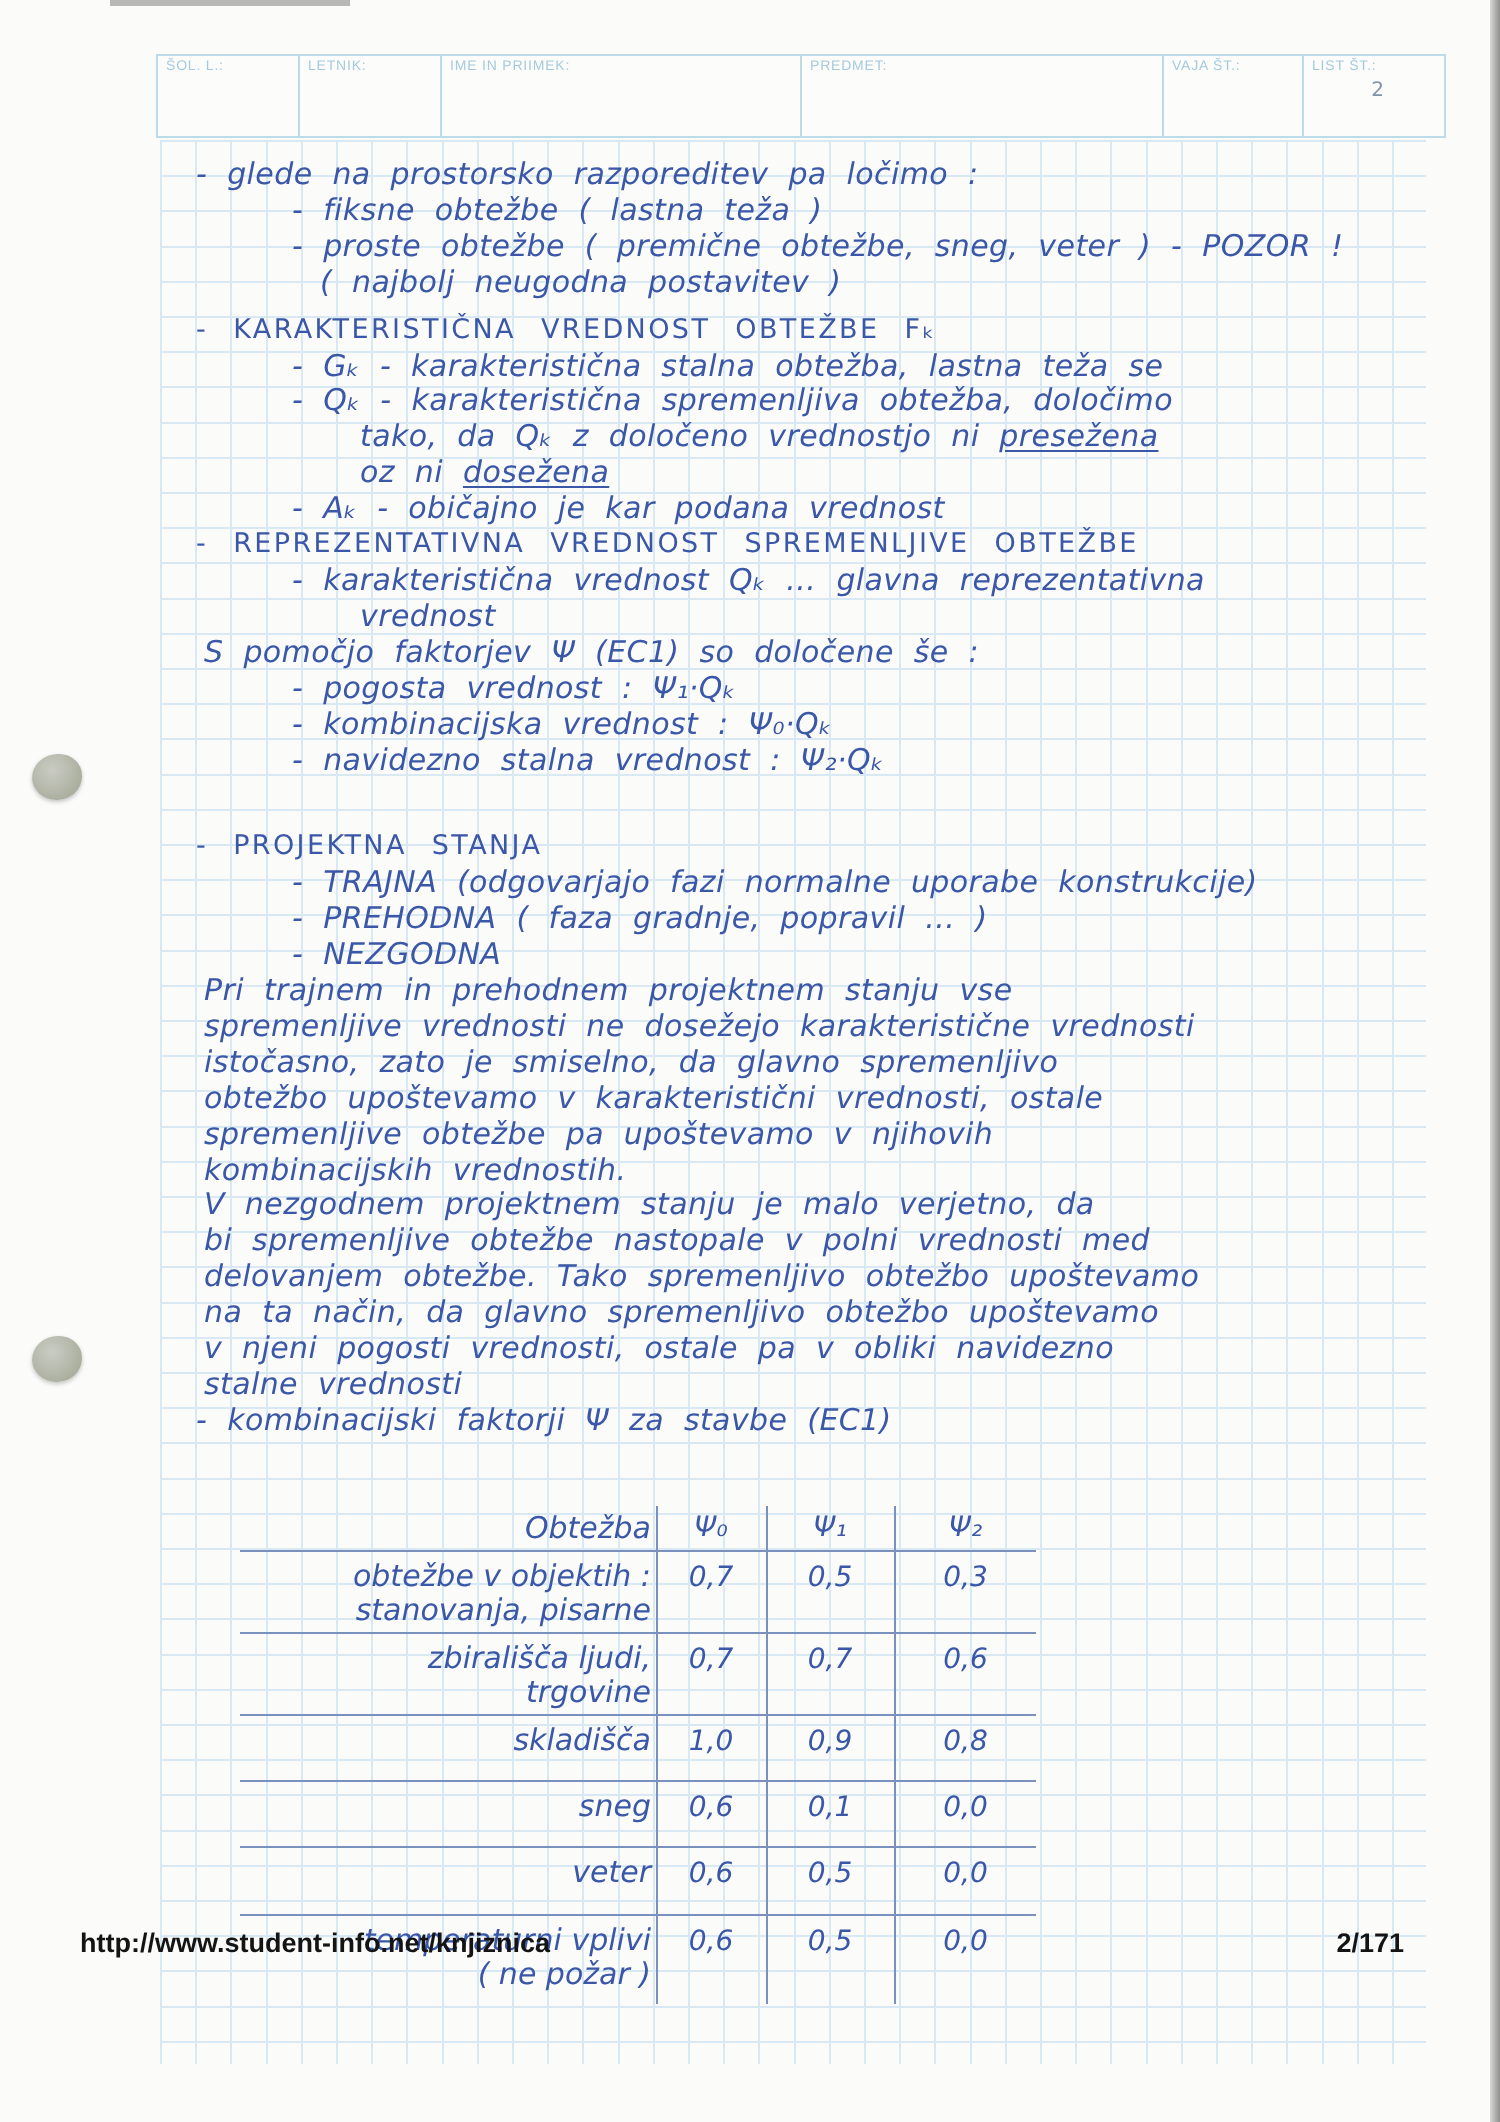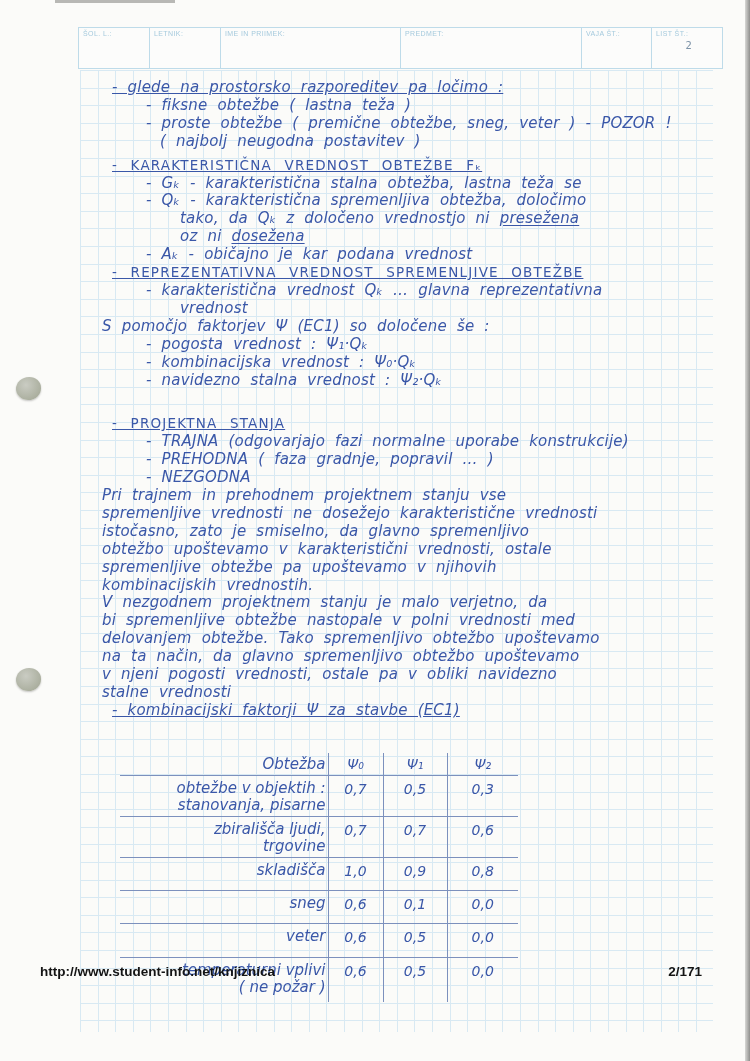--- a/index.html
+++ b/index.html
@@ -29,21 +29,21 @@
     padding:2px 0 0 4px;color:var(--print-text);font-size:7px;letter-spacing:.4px;overflow:hidden;}
   .header-cell:last-child{border-right:none;}
   .hc0{width:71px;} .hc1{width:71px;} .hc2{width:180px;} .hc3{width:181px;} .hc4{width:70px;} .hc5{width:70px;display:flex;flex-direction:column;}
   .hc5 .hval{align-self:center;margin-top:3px;color:#7d93a8;font-family:"DejaVu Sans",sans-serif;font-size:10px;}
 
   
   .content{position:absolute;left:80px;top:79px;width:645px;}
   .line{min-height:17.9px;line-height:17.9px;font-family:"DejaVu Sans",sans-serif;
     font-style:italic;font-size:15px;color:var(--ink);word-spacing:5px;letter-spacing:.2px;white-space:nowrap;}
   .line u{text-underline-offset:2px;}
-  .p{padding-left:22px;} .l1{padding-left:32px;text-decoration:underline;} .l2{padding-left:66px;} .c1{padding-left:80px;} .c2{padding-left:100px;}
+  .p{padding-left:22px;} .l1{padding-left:18px;} .l2{padding-left:66px;} .c1{padding-left:80px;} .c2{padding-left:100px;}
   .caps{font-style:normal;font-size:13.5px;letter-spacing:1.2px;word-spacing:7px;}
   .gap-sm{margin-top:6px;} .gap-lg{margin-top:26px;}
 
   
   table.psi{position:absolute;left:120px;top:753px;width:398px;border-collapse:collapse;
     font-family:"DejaVu Sans",sans-serif;color:var(--ink);}
   table.psi th,table.psi td{padding:0;font-weight:normal;vertical-align:top;box-sizing:border-box;}
   table.psi .lbl{width:208px;text-align:right;font-style:italic;font-size:15px;line-height:17px;padding:4px 2px 2px 2px;}
   table.psi .val{width:55px;text-align:center;font-style:italic;font-size:14px;padding-top:5px;
     border-left:1px solid var(--ink-light);}

